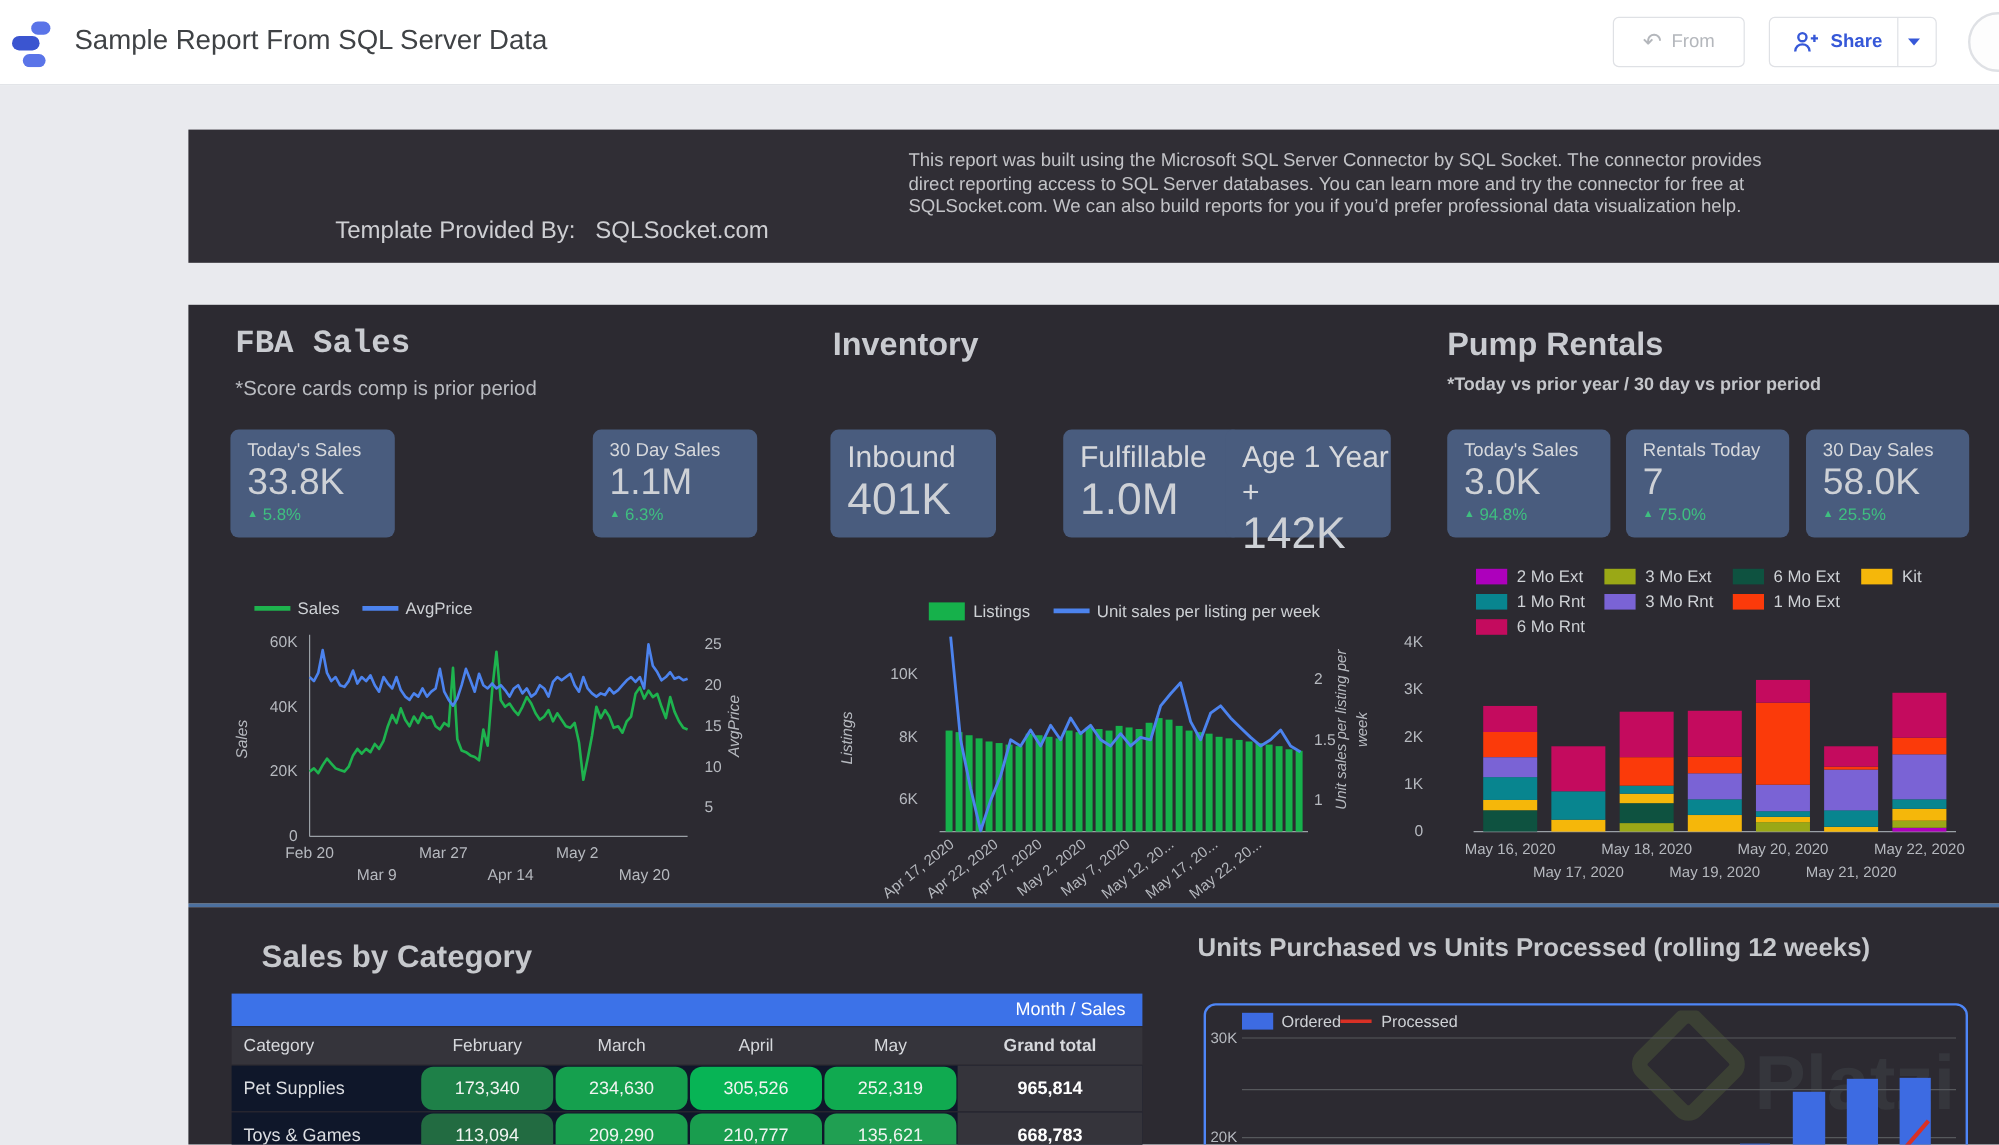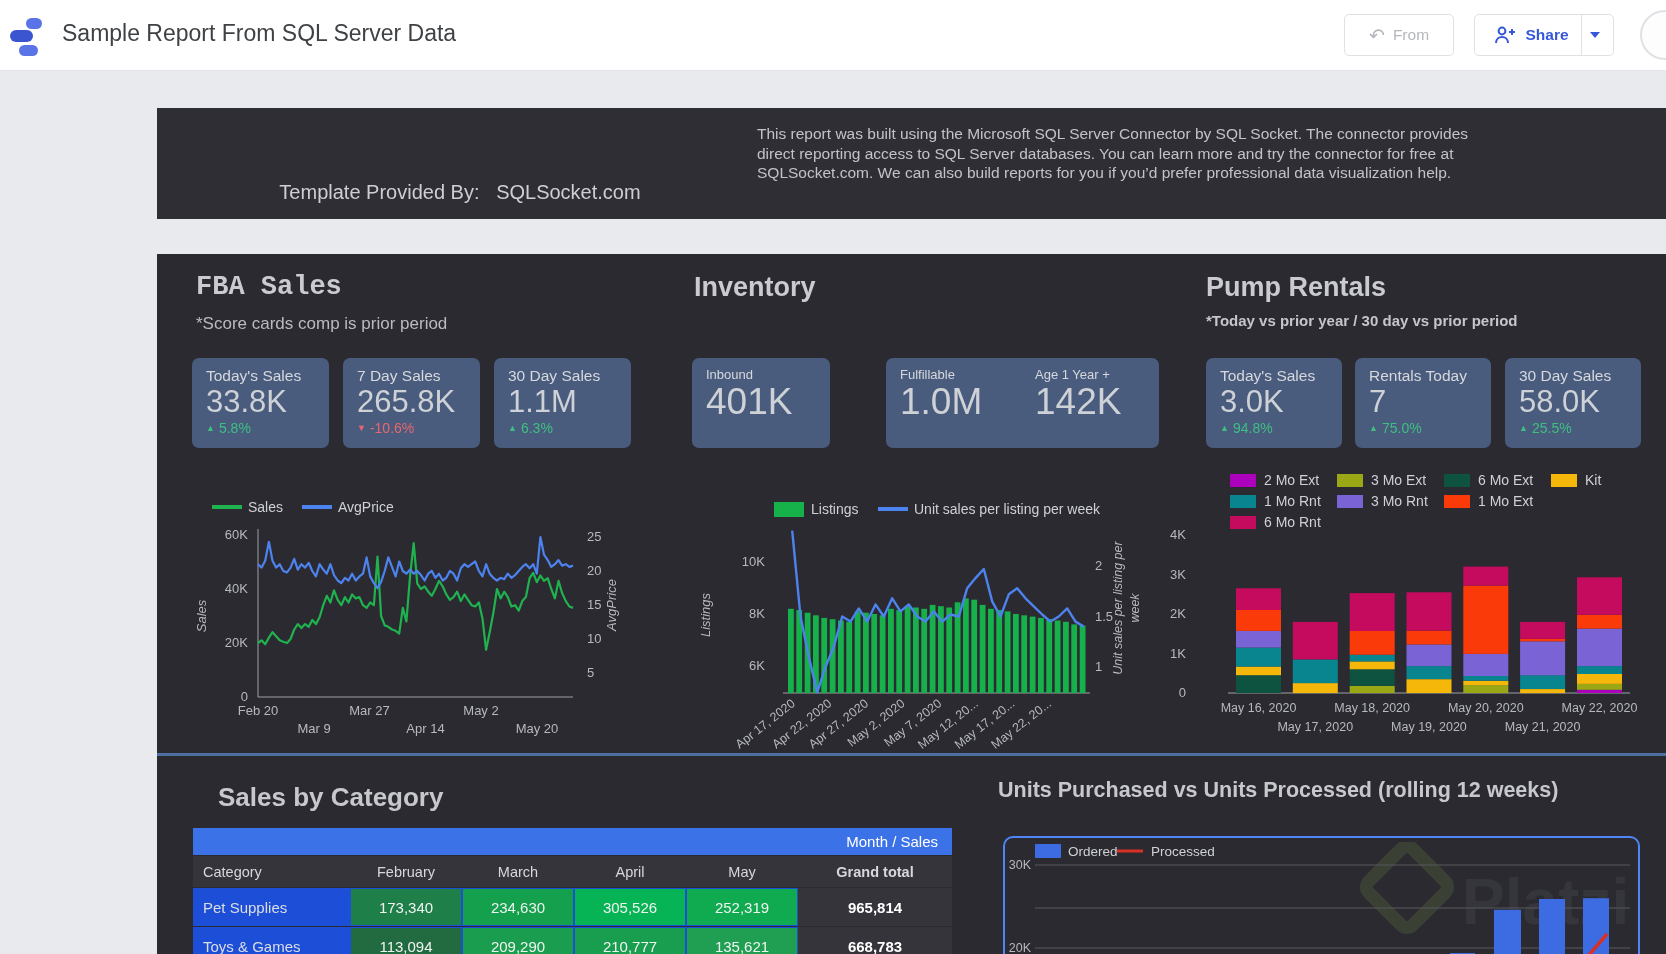--- a/index.html
+++ b/index.html
@@ -24,44 +24,44 @@
   .dark-main{position:absolute;left:157px;top:254px;width:1509px;height:499px;background:#2c2a31;}
   .divider{position:absolute;left:157px;top:753px;width:1509px;height:3px;background:#4c709f;}
   .dark-bottom{position:absolute;left:157px;top:756px;width:1509px;height:198px;background:#2c2a31;}
   .sec-title{position:absolute;font-size:27px;font-weight:700;color:#c9cbd0;}
   .sec-sub{position:absolute;font-size:17px;color:#b9bbc0;}
   .sec-sub-bold{position:absolute;font-size:15px;font-weight:700;color:#c4c6ca;}
   
   .card{position:absolute;height:90px;background:#495c7e;border-radius:7px;box-sizing:border-box;padding:9px 0 0 14px;cursor:pointer;}
   .card-label{font-size:15.5px;color:#d6d8dc;}
   .card-value{font-size:31px;color:#ced1d6;line-height:34px;}
-  .card-label-big{font-size:13px;color:#d6d8dc;}
+  .card-label-big{font-size:25px;color:#d6d8dc;}
   .card-value-big{font-size:37px;color:#ced1d6;line-height:40px;}
   .card-delta{font-size:14px;display:flex;align-items:center;gap:4px;margin-top:1px;}
   .card-delta .arrow{font-size:9px;}
   .card-delta.up{color:#3fbf80;}
   .card-delta.down{color:#e8676f;}
   svg text{font-family:"Liberation Sans",sans-serif;}
   .chart-svg{position:absolute;overflow:visible;}
   
   .plegend-row{position:absolute;left:1230px;width:440px;height:18px;display:flex;}
   .plegend-item{width:107px;display:flex;align-items:center;gap:8px;}
   .plegend-swatch{width:26px;height:13px;display:inline-block;flex:none;}
   .plegend-label{font-size:14px;color:#ced1d5;white-space:nowrap;}
   
   .tbl{position:absolute;left:193px;top:828px;width:759px;cursor:default;}
   .tbl-banner{height:27px;background:#3c72e8;color:#fff;font-weight:400;font-size:15px;text-align:right;line-height:27px;padding-right:14px;box-sizing:border-box;}
   .tbl-row{display:flex;width:759px;}
   .tbl-head{height:31px;background:#35343b;color:#d6d8dc;font-size:14.5px;align-items:center;margin-top:1px;}
   .c-cat{width:157px;flex:none;padding-left:10px;box-sizing:border-box;text-align:left;}
   .c-m{width:112px;flex:none;text-align:center;}
   .c-g{width:154px;flex:none;text-align:center;}
-  .tbl-body{height:38px;background:#1d4ed8;margin-top:1px;align-items:center;color:#dcdee2;font-size:15px;}
+  .tbl-body{height:38px;background:#0f172a;margin-top:1px;align-items:center;color:#dcdee2;font-size:15px;}
   .cellwrap{width:112px;height:38px;flex:none;box-sizing:border-box;padding:1px;}
-  .cellbg{width:100%;height:100%;display:flex;align-items:center;justify-content:center;color:#f0f4f1;}
+  .cellbg{width:100%;height:100%;display:flex;align-items:center;justify-content:center;color:#f0f4f1;border-radius:10px;}
   .totalcell{width:154px;height:38px;flex:none;display:flex;align-items:center;justify-content:center;background:#35343b;color:#ffffff;font-weight:700;}
   
   .units-box{position:absolute;left:1003px;top:836px;width:637px;height:130px;border:2px solid #4e86f7;border-radius:10px;box-sizing:border-box;z-index:2;}
   .watermark{position:absolute;left:1358px;top:842px;z-index:1;opacity:0.85;}
   .bottom-title{position:absolute;font-weight:700;color:#c6c8cc;}
 </style>
 </head>
 <body>
 
 <div class="screen">
@@ -107,28 +107,20 @@
 
   <div class="sec-title" style="left:196px;top:272px;font-family:Liberation Mono, monospace;">FBA Sales</div>
   <div class="sec-sub" style="left:196px;top:314px;">*Score cards comp is prior period</div>
 
   <div class="card" style="left:192px;top:358px;width:137px;">
     <div class="card-label">Today's Sales</div>
     <div class="card-value">33.8K</div>
     <div class="card-delta up">
         <span class="arrow">▲</span>
         <span class="pct">5.8%</span>
-      </div>
-  </div>
-  <div class="card" style="left:343px;top:358px;width:137px;">
-    <div class="card-label">7 Day Sales</div>
-    <div class="card-value">265.8K</div>
-    <div class="card-delta down">
-        <span class="arrow">▼</span>
-        <span class="pct">-10.6%</span>
       </div>
   </div>
   <div class="card" style="left:494px;top:358px;width:137px;">
     <div class="card-label">30 Day Sales</div>
     <div class="card-value">1.1M</div>
     <div class="card-delta up">
         <span class="arrow">▲</span>
         <span class="pct">6.3%</span>
       </div>
   </div>

